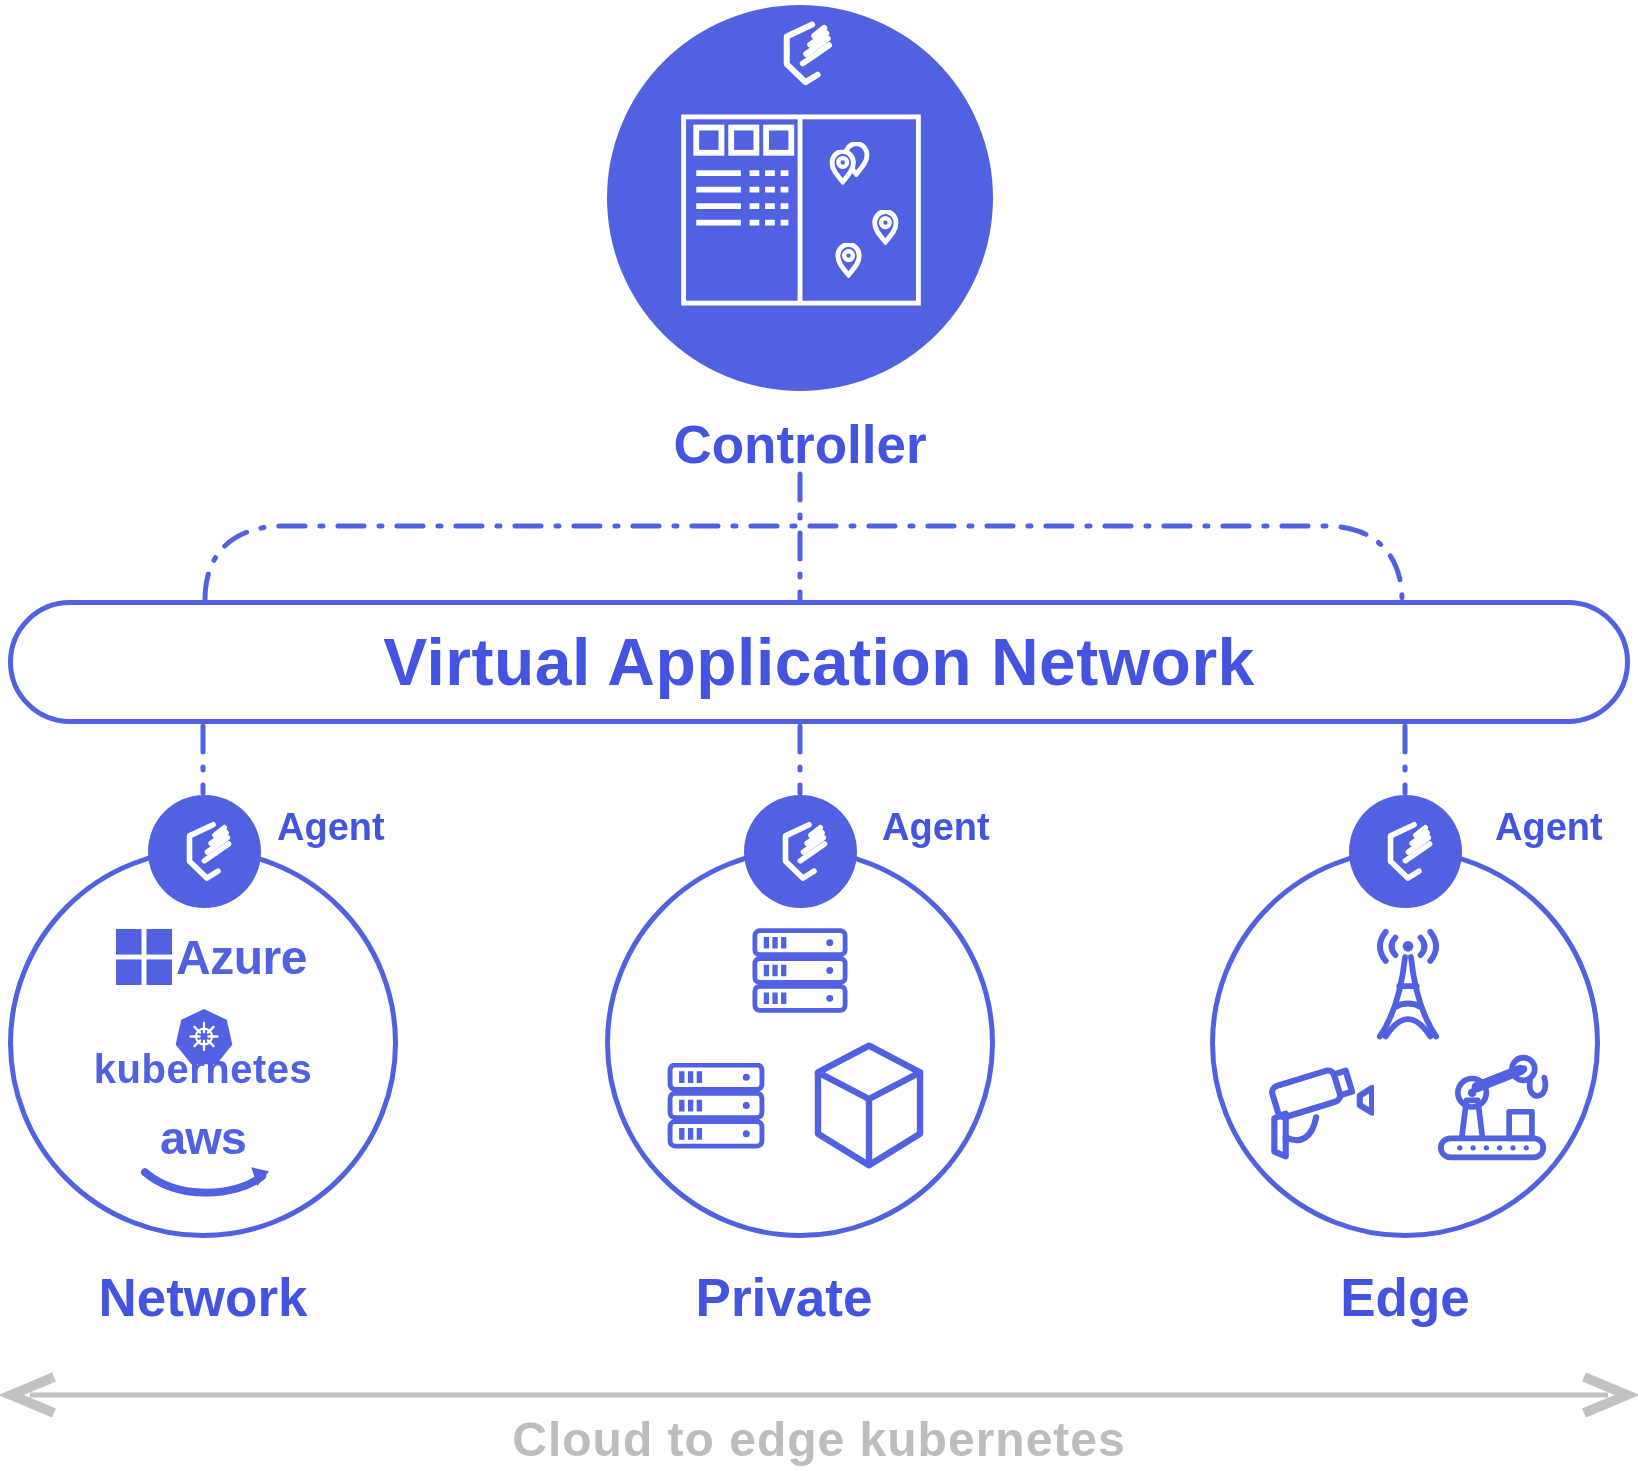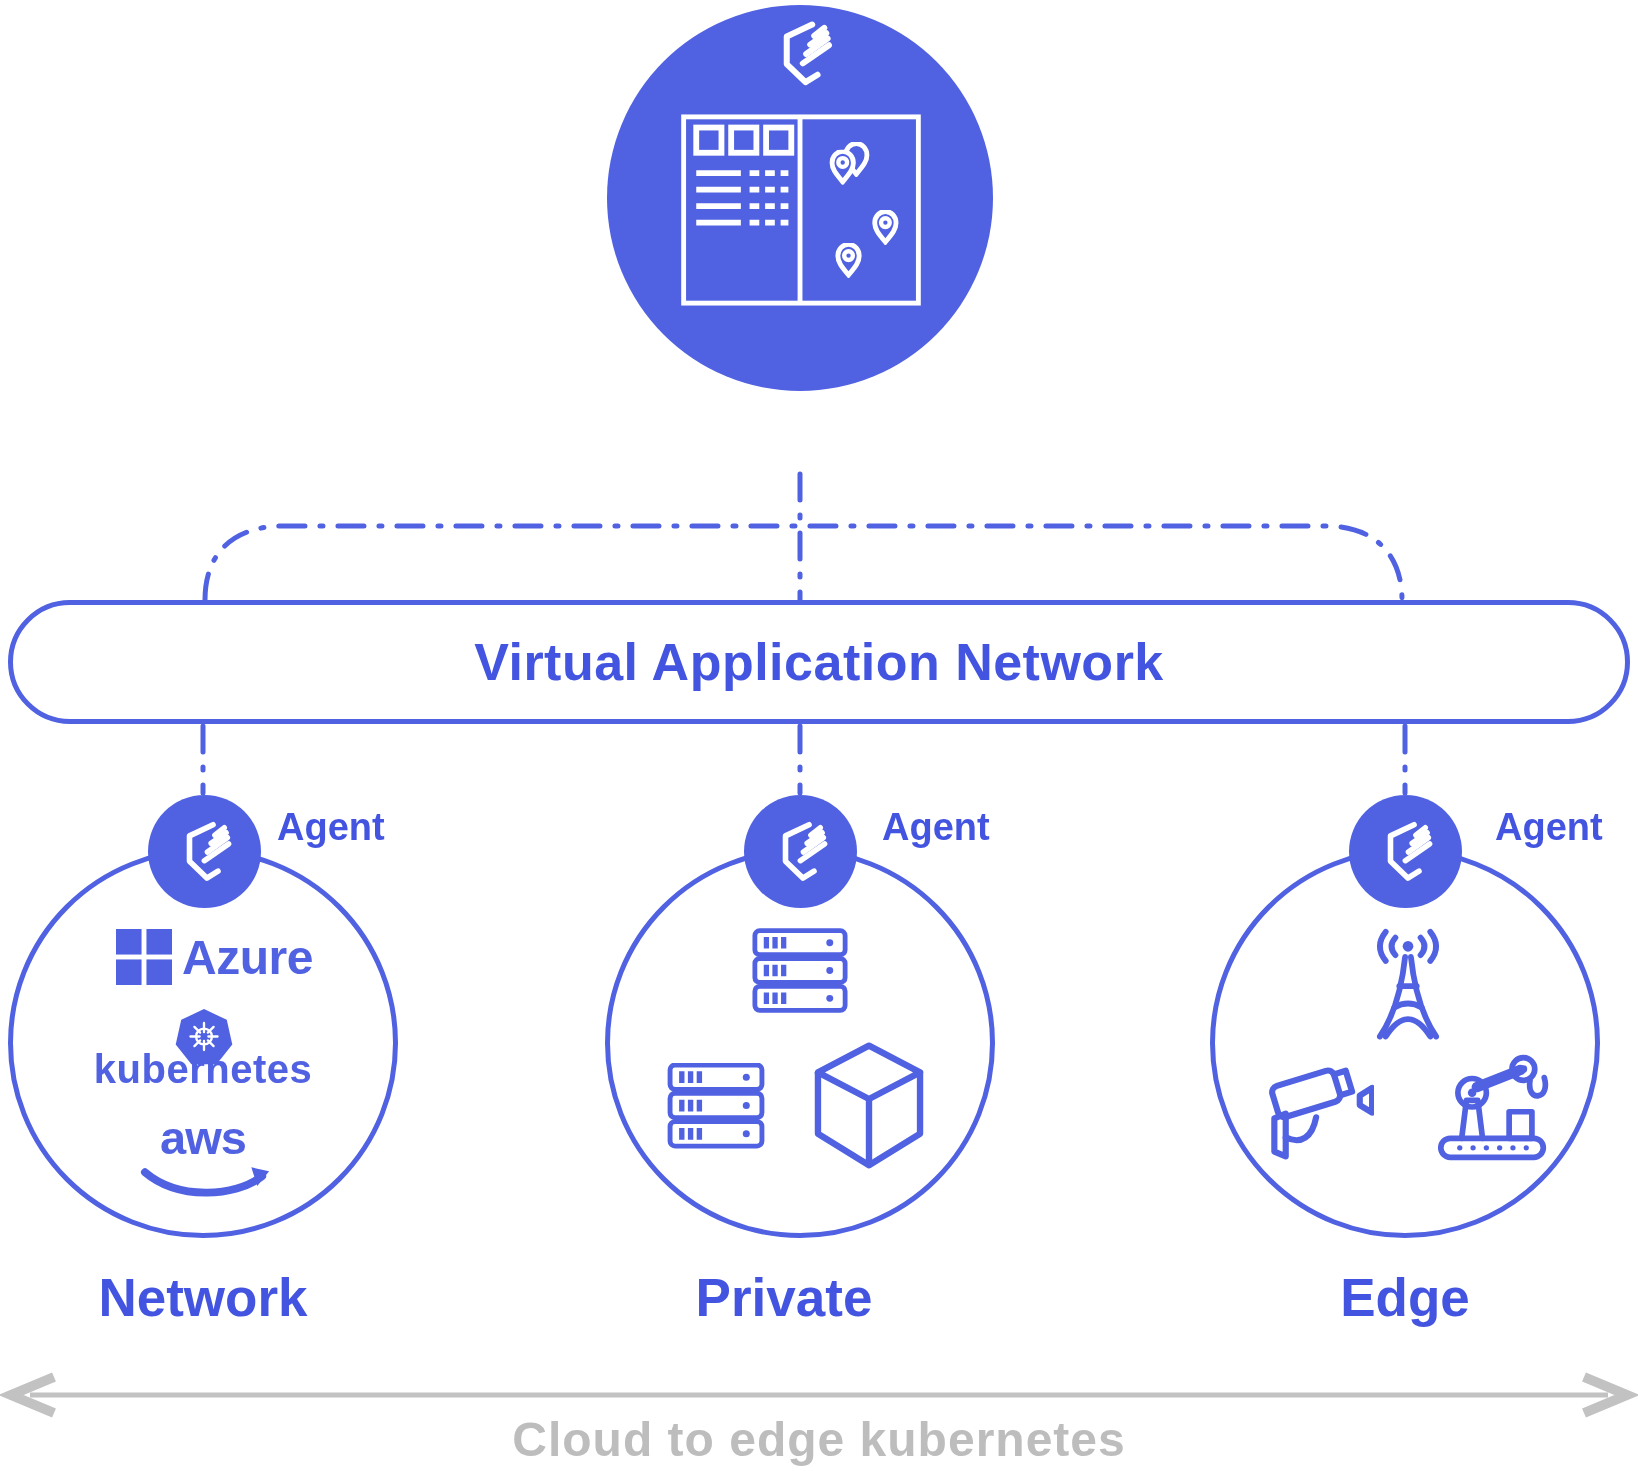--- a/index.html
+++ b/index.html
@@ -14,29 +14,29 @@
   .abs{position:absolute;}
   svg{display:block;}
   .bg-svg{position:absolute;left:0;top:0;z-index:0;}
   .lbl{color:var(--text-blue);font-weight:700;white-space:nowrap;}
   .lbl-big{font-size:53px;line-height:1.0;}
   .center{text-align:center;}
   .controller-circle{left:607px;top:5px;width:386px;height:386px;border-radius:50%;
     background:var(--primary);color:#fff;z-index:2;}
   .van-box{left:8px;top:600px;width:1622px;height:124px;border:5px solid var(--primary);
     border-radius:62px;background:#fff;display:flex;align-items:center;justify-content:center;z-index:2;}
-  .van-text{color:var(--text-blue);font-weight:700;font-size:52px;letter-spacing:.5px;white-space:nowrap;}
+  .van-text{color:var(--text-blue);font-weight:700;font-size:66px;letter-spacing:.5px;white-space:nowrap;}
   .site-circle{width:390px;height:390px;border:5px solid var(--primary);border-radius:50%;
     background:#fff;top:848px;z-index:1;}
   .badge{width:113px;height:113px;border-radius:50%;background:var(--primary);color:#fff;
     top:795px;z-index:3;display:flex;align-items:center;justify-content:center;}
   .agent-lbl{top:806px;font-size:38px;z-index:3;}
   .site-name{top:1271px;width:390px;z-index:2;}
   .blue-ic{color:var(--primary);z-index:2;}
-  .azure-row{left:116px;top:929px;display:flex;align-items:center;gap:10px;z-index:2;}
+  .azure-row{left:116px;top:929px;display:flex;align-items:center;gap:4px;z-index:2;}
   .azure-word{color:var(--primary);font-weight:600;font-size:48px;letter-spacing:-.5px;}
   .k8s-word{left:8px;top:1047px;width:390px;font-size:40px;font-weight:700;color:var(--primary);letter-spacing:.5px;z-index:2;}
   .aws-word{left:8px;top:1110px;width:390px;font-size:47px;font-weight:700;color:var(--primary);letter-spacing:-1px;z-index:2;}
   .footer-lbl{left:0;top:1412px;width:1638px;font-size:48px;font-weight:700;color:var(--gray);z-index:2;letter-spacing:1px;}
 </style>
 </head>
 <body>
 
 <div class="stage">
 
@@ -104,20 +104,21 @@
               <circle r="4.5" cy="-3" stroke-width="4.5"></circle>
             </g>
           <g transform="translate(174,150)">
               <use href="#pin" x="-14" y="-16" width="28" height="36"></use>
               <circle r="4.5" cy="-3" stroke-width="4.5"></circle>
             </g>
         </g>
       </g>
     </svg>
   </div>
+  <div class="abs lbl lbl-big center" style="left:600px;top:418px;width:400px">Controller</div>
 
   <div class="abs van-box">
     <span class="van-text">Virtual Application Network</span>
   </div>
 
   <div class="abs site-circle" style="left:8px"></div>
   <div class="abs site-circle" style="left:605px"></div>
   <div class="abs site-circle" style="left:1210px"></div>
 
   <div class="abs badge" style="left:148px">

